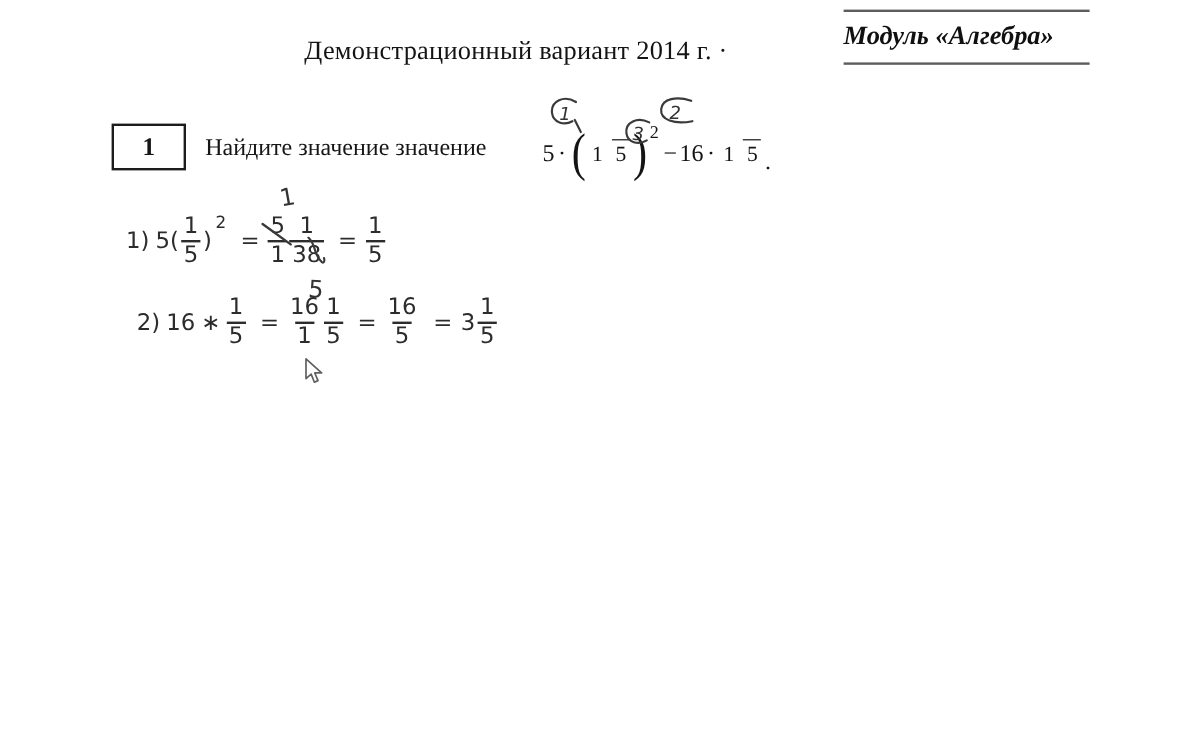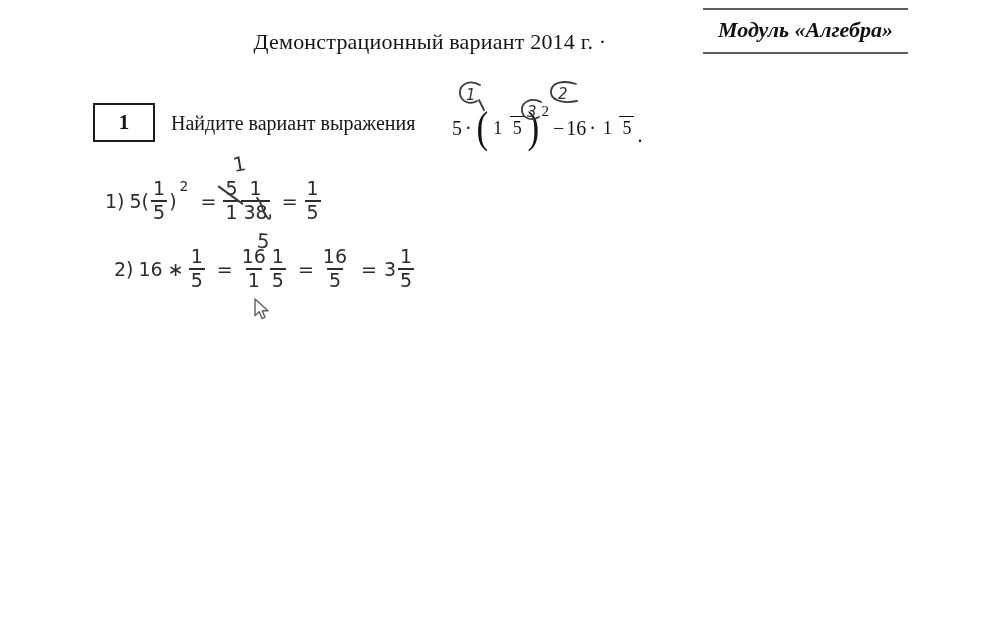--- a/index.html
+++ b/index.html
@@ -10,21 +10,21 @@
   }
 
   
   .doc-title {
     position:absolute; left:180px; top:29px; width:500px; text-align:center;
     font-size:22px; color:#141414; letter-spacing:0.2px;
   }
   .module-block { position:absolute; left:703px; top:8px; width:205px; }
   .module-rule { height:2px; background:#5d5d5d; }
   .module-label {
-    text-align:center; font-weight:bold; font-style:italic; font-size:22px;
+    text-align:left; font-weight:bold; font-style:italic; font-size:22px;
     color:#101010; padding:7px 0 9px 0;
   }
 
   
   .q-box {
     position:absolute; left:93px; top:103px; width:62px; height:39px;
     border:2px solid #1c1c1c; display:flex; align-items:center; justify-content:center;
     font-weight:bold; font-size:21px;
   }
   .prompt { position:absolute; left:171px; top:112px; font-size:20px; }
@@ -88,21 +88,21 @@
   <div class="module-block">
     <div class="module-rule"></div>
     <div class="module-label">Модуль «Алгебра»</div>
     <div class="module-rule"></div>
   </div>
 
   <div class="q-box">
     <span>1</span>
   </div>
 
-  <div class="prompt">Найдите вариант выражения</div>
+  <div class="prompt">Найдите значение значение</div>
 
   <div class="expr">
     <span>5</span>
     <span class="dot-op">·</span>
     <span class="big-paren">(</span>
     <span class="frac">
       <span class="num">1</span>
       <span class="den">5</span>
     </span>
     <span class="big-paren">)</span>

